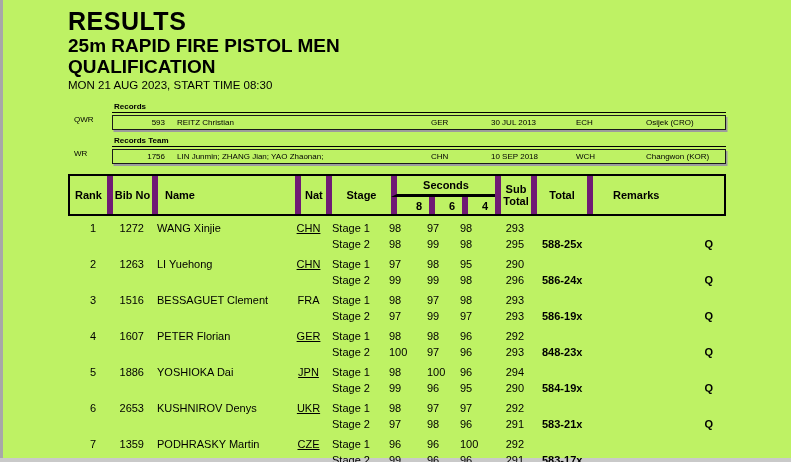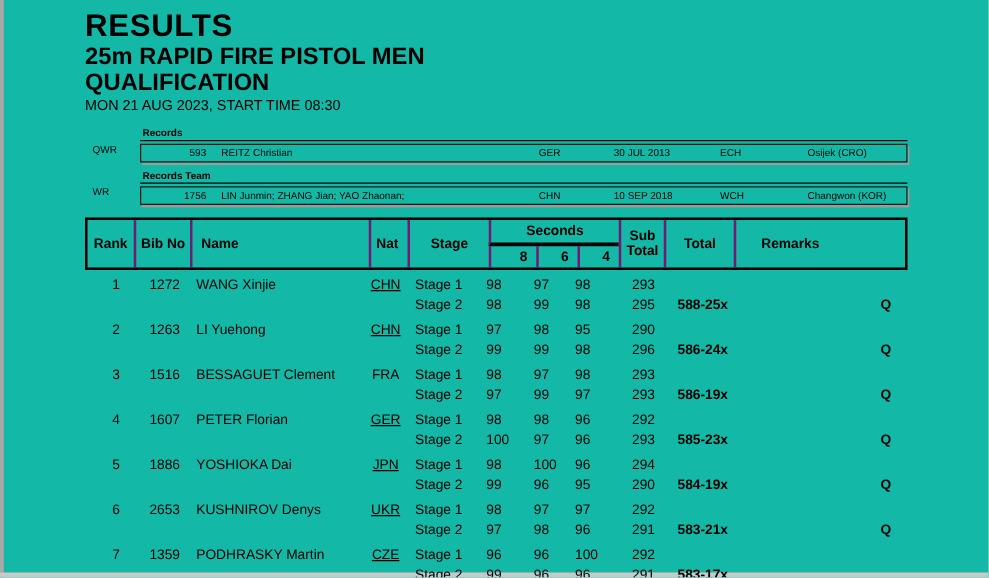--- a/index.html
+++ b/index.html
@@ -1,17 +1,17 @@
 <!DOCTYPE html>
 <html><head>
 <meta charset="utf-8">
 <style>
   html,body { margin:0; padding:0; background:#e9e9e9; }
   .page {
-    position:relative; width:791px; height:462px; background:#14b8a6;
+    position:relative; width:791px; height:462px; background:#bef264;
     font-family:"Liberation Sans", sans-serif; color:#000; overflow:hidden;
   }
   .edge-left  { position:absolute; left:0; top:0; width:3px; height:100%; background:#a8a8a8; }
   .edge-bottom{ position:absolute; left:0; bottom:0; width:100%; height:4px; background:#c9c9c9; }
 
   .content { position:absolute; left:68px; top:8px; width:658px; }
 
   
   .t1 { font-size:25px; font-weight:bold; line-height:27px; letter-spacing:0.5px; }
   .t2 { font-size:19px; font-weight:bold; line-height:21px; }
@@ -35,21 +35,21 @@
 
   
   .rtable { margin-top:10px; font-size:11px; }
   .thead {
     display:grid;
     grid-template-columns:37px 45px 143px 31px 65px 38px 33px 33px 36px 56px 141px;
     grid-template-rows:21px 17px;
     border:2px solid #000; font-weight:bold;
   }
   .th { display:flex; align-items:center; justify-content:center; grid-row:1/3; text-align:center; }
-  .bl { border-left:2px solid #701a75; }
+  .bl { border-left:6px solid #701a75; }
   .th-seconds { grid-column:6/9; grid-row:1; border-bottom:3px solid #000; }
   .th-sec { grid-row:2; display:flex; align-items:center; justify-content:flex-end; padding-right:7px; }
   .th-s8 { grid-column:6; } .th-s6 { grid-column:7; } .th-s4 { grid-column:8; }
   .th-sub { grid-column:9; line-height:12px; }
   .th-total { grid-column:10; } .th-remarks { grid-column:11; justify-content:flex-start; padding-left:20px; }
 
   .tbody { margin-top:4px; }
   .athlete { margin-bottom:4px; }
   .line {
     display:grid;
@@ -234,21 +234,21 @@
           <div class="line">
             <span class="rank"></span>
             <span class="bib"></span>
             <span class="name"></span>
             <span class="nat"></span>
             <span class="stage">Stage 2</span>
             <span class="num">100</span>
             <span class="num">97</span>
             <span class="num">96</span>
             <span class="sub">293</span>
-            <span class="total">585-23x</span>
+            <span class="total">848-23x</span>
             <span class="remark">Q</span>
           </div>
         </div>
 
         <div class="athlete">
           <div class="line">
             <span class="rank">5</span>
             <span class="bib">1886</span>
             <span class="name">YOSHIOKA Dai</span>
             <span class="nat u">JPN</span>

